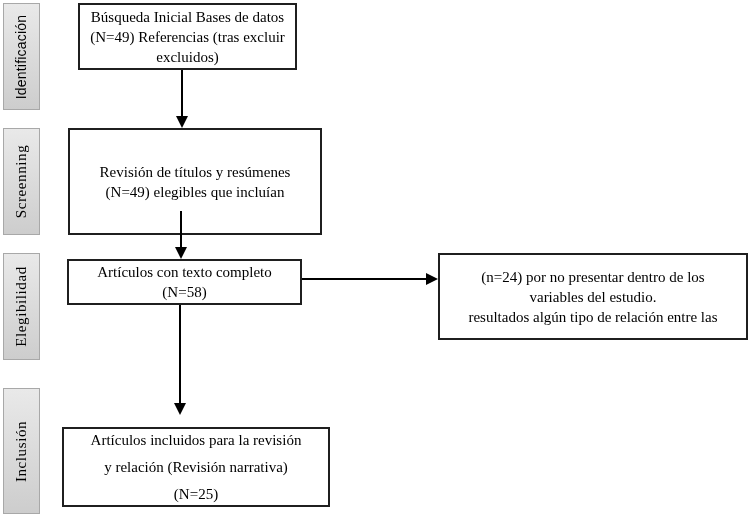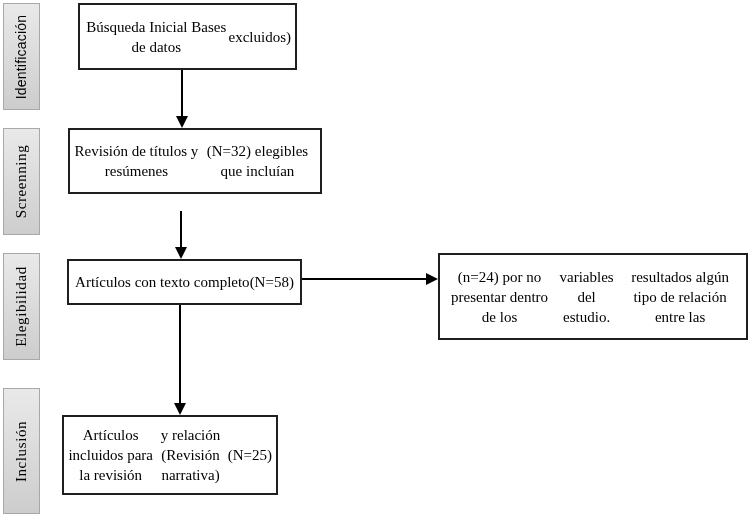--- a/index.html
+++ b/index.html
@@ -42,34 +42,34 @@
   #stage-eligibility    { top: 253px; height: 107px; }
   #stage-inclusion      { top: 388px; height: 126px; }
 
   
   .flowbox {
     position: absolute;
     box-sizing: border-box;
     background: var(--box-fill, #ffffff);
     border: 2px solid var(--box-border, #1f1f1f);
     display: flex;
-    flex-direction: row;
+    flex-direction: column;
     align-items: center;
     justify-content: center;
     text-align: center;
     font-size: 15px;
     line-height: 20px;
     padding: 1px 4px;
   }
   .flowbox .line { display: block; }
   #box-search   { left: 78px;  top: 3px;   width: 219px; height: 67px; }
-  #box-screen   { left: 68px;  top: 128px; width: 254px; height: 66px; }
+  #box-screen   { left: 68px;  top: 128px; width: 254px; height: 107px; }
   #box-fulltext { left: 67px;  top: 259px; width: 235px; height: 46px; justify-content: center; }
   #box-excluded { left: 438px; top: 253px; width: 310px; height: 87px; }
-  #box-included { left: 62px;  top: 415px; width: 216px; height: 80px; }
+  #box-included { left: 62px;  top: 427px; width: 268px; height: 80px; justify-content: space-between; }
 
   
   .stem-v { position: absolute; width: 2px; background: var(--arrow, #000000); }
   .stem-h { position: absolute; height: 2px; background: var(--arrow, #000000); }
   .head-down {
     position: absolute; width: 0; height: 0;
     border-left: 6px solid transparent;
     border-right: 6px solid transparent;
     border-top: 12px solid var(--arrow, #000000);
   }
@@ -101,26 +101,27 @@
   </div>
   <div class="stage" id="stage-eligibility">
     <span class="label">Elegibilidad</span>
   </div>
   <div class="stage" id="stage-inclusion">
     <span class="label">Inclusión</span>
   </div>
 
   <div class="flowbox" id="box-search">
     <span class="line">Búsqueda Inicial Bases de datos</span>
+    <span class="line">(N=49) Referencias (tras excluir</span>
     <span class="line">excluidos)</span>
   </div>
 
   <div class="flowbox" id="box-screen">
     <span class="line">Revisión de títulos y resúmenes</span>
-    <span class="line">(N=32) elegibles que incluían</span>
+    <span class="line">(N=49) elegibles que incluían</span>
   </div>
 
   <div class="flowbox" id="box-fulltext">
     <span class="line">Artículos con texto completo</span>
     <span class="line">(N=58)</span>
   </div>
 
   <div class="flowbox" id="box-excluded">
     <span class="line">(n=24) por no presentar dentro de los</span>
     <span class="line">variables del estudio.</span>

